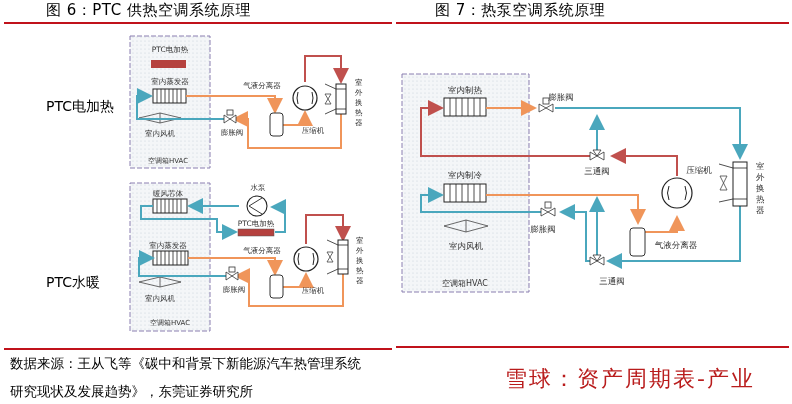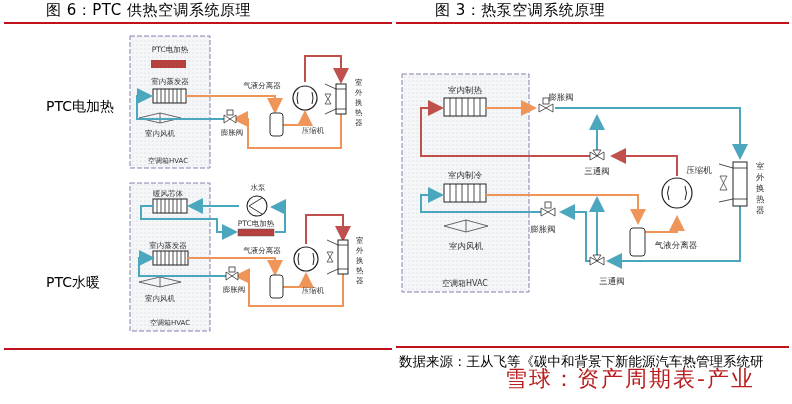--- a/index.html
+++ b/index.html
@@ -223,22 +223,23 @@
       <text x="756" y="180" font-size="8.5">外</text>
       <text x="756" y="191" font-size="8.5">换</text>
       <text x="756" y="202" font-size="8.5">热</text>
       <text x="756" y="213" font-size="8.5">器</text>
     </g>
   </g>
 </svg>
 
 <div class="rule" style="left:4px; top:348px; width:388px;"></div>
 <div class="source" style="left:10px; top:349px;">
+  <div>数据来源：王从飞等《碳中和背景下新能源汽车热管理系统</div>
+  <div>研究现状及发展趋势》，东莞证券研究所</div>
 </div>
 
-<div class="fig-title" style="left:399px;">图 3：热泵空调系统原理</div>
+<div class="fig-title" style="left:399px;">图 7：热泵空调系统原理</div>
 <div class="rule" style="left:396px; top:22px; width:393px;"></div>
 
 <div class="rule" style="left:396px; top:346px; width:393px;"></div>
 <div class="source" style="left:399px; top:347px;">
-  <div>数据来源：王从飞等《碳中和背景下新能源汽车热管理系统研</div>
 </div>
 <div class="watermark">雪球：资产周期表-产业</div>
 
 </body></html>

